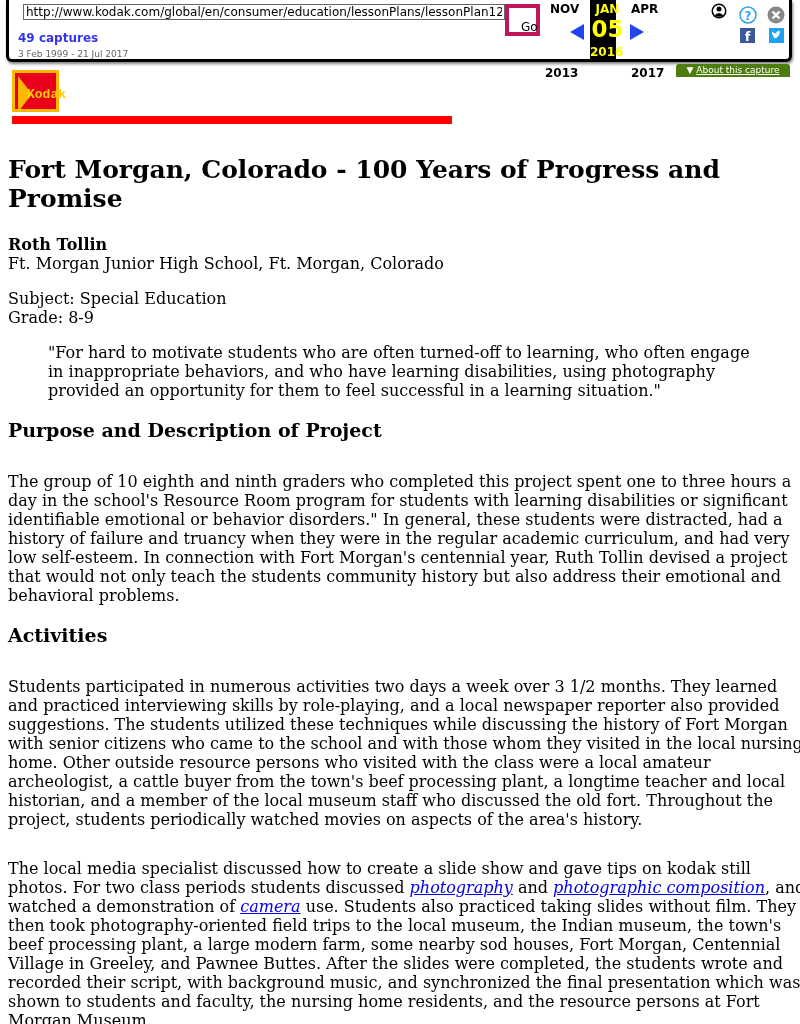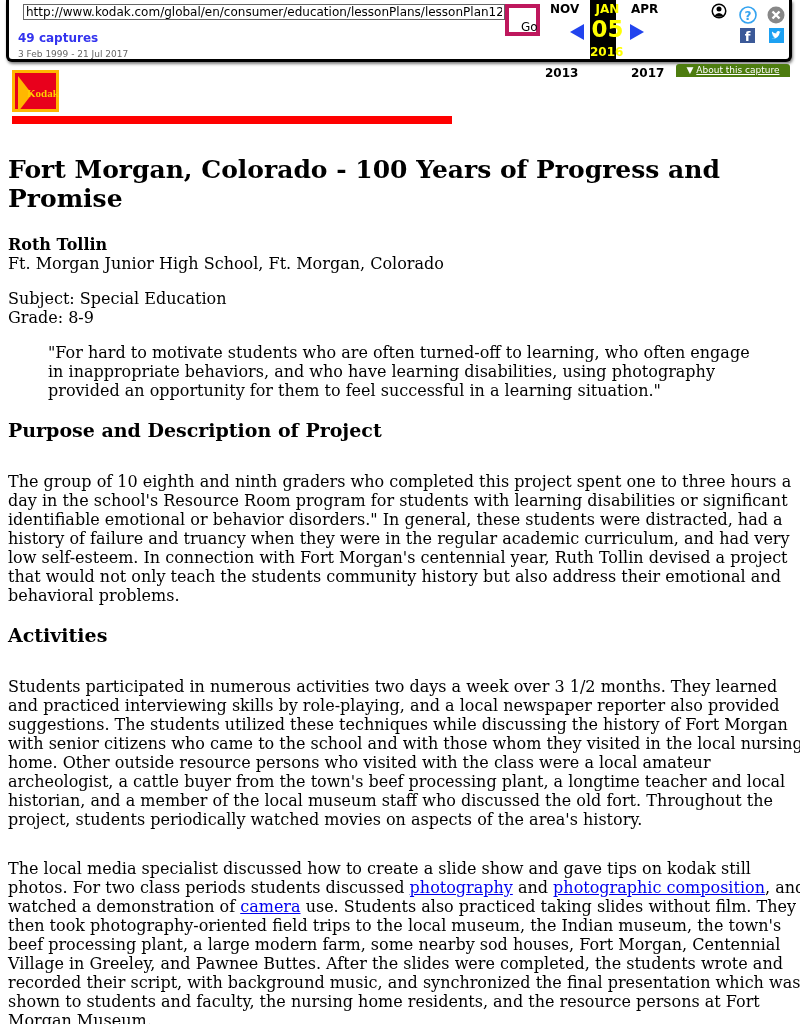--- a/index.html
+++ b/index.html
@@ -50,35 +50,35 @@
     .ico-help { left: 730px; top: 6px; width: 18px; height: 18px; }
     .ico-close { left: 758px; top: 6px; width: 18px; height: 18px; }
     .ico-fb { left: 731px; top: 28px; width: 15px; height: 15px; background: #3b5998; color: #fff; font-weight: bold; font-size: 13px; text-align: center; line-height: 17px; font-family: "DejaVu Sans", sans-serif; overflow:hidden;}
     .ico-tw { left: 760px; top: 28px; width: 15px; height: 15px; background: #1da1f2; }
 
     
     .logo { position: absolute; left: 12px; top: 70px; width: 440px; height: 56px; }
     .kodak-box { position: absolute; left: 0; top: 0; width: 47px; height: 42px; background: #ffb700; }
     .kodak-inner { position: absolute; left: 3px; top: 3px; width: 41px; height: 36px; background: #e8001c; }
     .kodak-k { position: absolute; left: 3px; top: 3px; width: 0; height: 0; border-top: 18px solid transparent; border-bottom: 18px solid transparent; border-left: 14px solid #ffb700; }
-    .kodak-txt { position: absolute; left: 12px; top: 14px; font-size: 11px; font-weight: bold; color: #ffcc00; font-family: Liberation Serif, serif; }
+    .kodak-txt { position: absolute; left: 12px; top: 14px; font-size: 13px; font-weight: bold; color: #ffcc00; font-family: Liberation Mono, monospace; }
     .lp-title { position: absolute; left: 52px; top: 4px; font-family: "DejaVu Sans", sans-serif; font-size: 27px; color: #111; text-shadow: 2px 2px 2px #888; letter-spacing: 0.5px; }
     .red-bar { position: absolute; left: 0; top: 46px; width: 440px; height: 8px; background: #ff0000; }
 
     
     .content { position: absolute; left: 8px; top: 150px; width: 800px; }
     h1 { font-size: 25px; font-weight: bold; margin: 5px 0 0 0; line-height: 29px; width: 740px; }
     .author { margin-top: 22px; font-size: 16px; line-height: 19px; }
     .author b { font-weight: bold; }
     p { margin: 0; font-size: 16px; line-height: 19px; }
     .meta { margin-top: 16px; }
     blockquote { margin: 16px 0 0 40px; font-size: 16px; line-height: 19px; width: 710px; }
     h2 { font-size: 19px; font-weight: bold; margin: 19px 0 0 0; line-height: 23px; }
     .para { margin-top: 30px; width: 790px; white-space: nowrap; }
-    a { color: #0000ee; text-decoration: underline; }
+    a { color: #0000ee; text-decoration: underline; font-style: italic; }
   </style>
 </head>
 <body>
 
 <div class="wb">
   <input class="wb-url" type="text" value="http://www.kodak.com/global/en/consumer/education/lessonPlans/lessonPlan126" style="">
   <button class="wb-go">Go</button>
   <span class="wb-captures">49 captures</span>
   <span class="wb-range">3 Feb 1999 - 21 Jul 2017</span>
 

